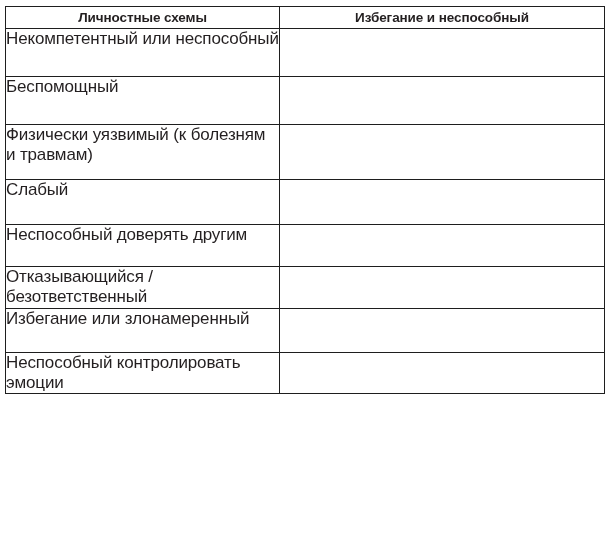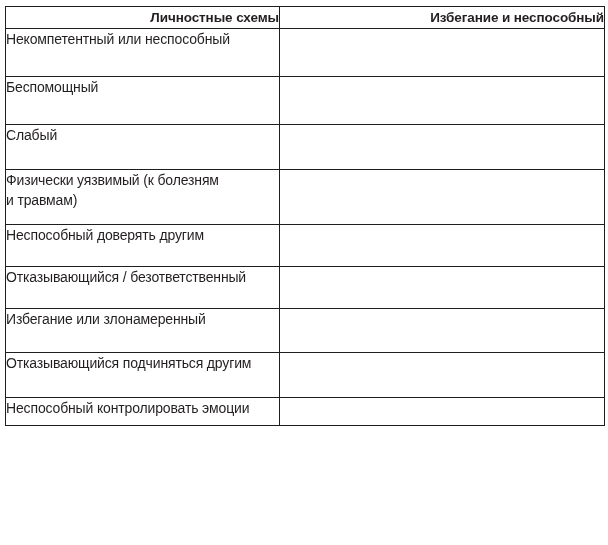--- a/index.html
+++ b/index.html
@@ -29,29 +29,29 @@
     table.schema-table th,
     table.schema-table td {
       border: 1.3px solid #1e1e1e;
       vertical-align: top;
       padding: 0;
     }
     table.schema-table th {
       height: 21px;
       font-weight: bold;
       font-size: 13.5px;
-      text-align: right;
+      text-align: center;
       vertical-align: middle;
       line-height: 21px;
       letter-spacing: -0.1px;
     }
     col.c1 { width: 274px; }
     col.c2 { width: 325px; }
     td.schema-cell {
-      font-size: 14px;
+      font-size: 17px;
       line-height: 20px;
       padding: 4px 6px 0 7px;
       white-space: pre-line;
       letter-spacing: -0.15px;
     }
     td.answer-cell {
       padding: 0;
     }
     .answer-field {
       display: block;
@@ -81,29 +81,29 @@
         <td class="answer-cell">
             <span class="answer-field"></span>
           </td>
       </tr>
       <tr style="height:48px">
         <td class="schema-cell">Беспомощный</td>
         <td class="answer-cell">
             <span class="answer-field"></span>
           </td>
       </tr>
-      <tr style="height:45px">
-        <td class="schema-cell">Слабый</td>
+      <tr style="height:55px">
+        <td class="schema-cell">Физически уязвимый (к болезням
+и травмам)</td>
         <td class="answer-cell">
             <span class="answer-field"></span>
           </td>
       </tr>
-      <tr style="height:55px">
-        <td class="schema-cell">Физически уязвимый (к болезням
-и травмам)</td>
+      <tr style="height:45px">
+        <td class="schema-cell">Слабый</td>
         <td class="answer-cell">
             <span class="answer-field"></span>
           </td>
       </tr>
       <tr style="height:42px">
         <td class="schema-cell">Неспособный доверять другим</td>
         <td class="answer-cell">
             <span class="answer-field"></span>
           </td>
       </tr>
@@ -112,26 +112,20 @@
         <td class="answer-cell">
             <span class="answer-field"></span>
           </td>
       </tr>
       <tr style="height:44px">
         <td class="schema-cell">Избегание или злонамеренный</td>
         <td class="answer-cell">
             <span class="answer-field"></span>
           </td>
       </tr>
-      <tr style="height:45px">
-        <td class="schema-cell">Отказывающийся подчиняться другим</td>
-        <td class="answer-cell">
-            <span class="answer-field"></span>
-          </td>
-      </tr>
       <tr style="height:28px">
         <td class="schema-cell">Неспособный контролировать эмоции</td>
         <td class="answer-cell">
             <span class="answer-field"></span>
           </td>
       </tr>
     </tbody>
   </table>
 </div>
 

